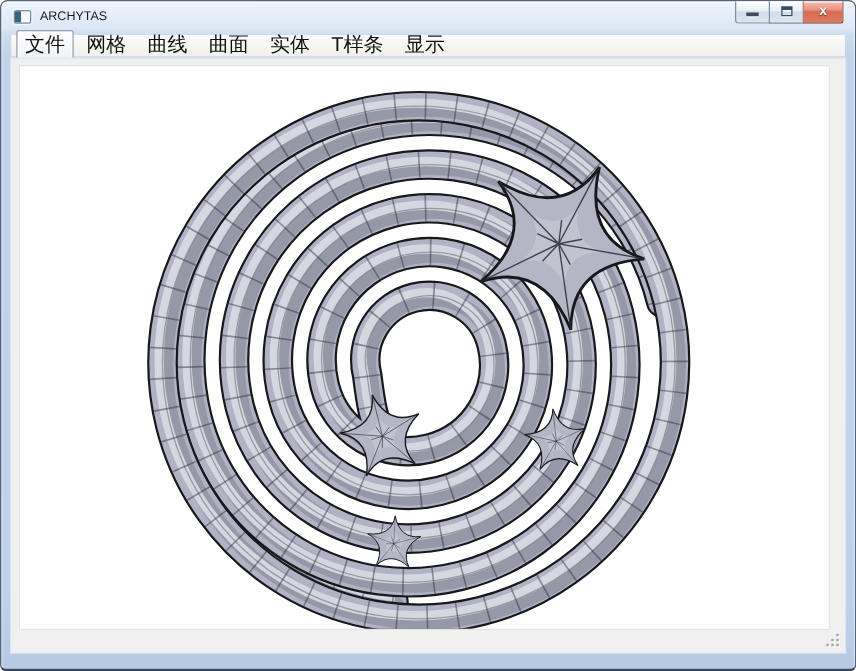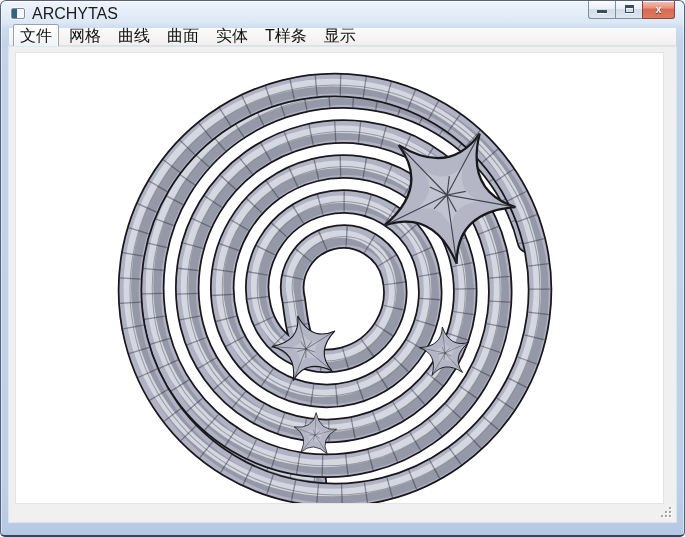--- a/index.html
+++ b/index.html
@@ -16,21 +16,21 @@
   }
 
   
   .titlebar{position:absolute;top:0;left:0;right:0;height:26px;}
   .app-icon{
     position:absolute;left:10px;top:7px;width:14px;height:11px;box-sizing:border-box;
     border:1px solid #7e8ea4;border-radius:2px;
     background:linear-gradient(90deg,#35647f 0px,#35647f 5px,#eef4f6 5px,#fdfefe 100%);
     box-shadow:0 0 0 1px rgba(255,255,255,.5);
   }
-  .title-text{position:absolute;left:31px;top:0;line-height:25px;font-size:16px;color:#1b1b1b;}
+  .title-text{position:absolute;left:31px;top:0;line-height:25px;font-size:10px;color:#1b1b1b;}
 
   .win-buttons{position:absolute;top:0;right:9px;display:flex;}
   .win-btn{
     position:relative;width:27px;height:18px;box-sizing:border-box;
     border:1px solid #808fa6;border-top:none;
     background:linear-gradient(180deg,#fdfeff 0%,#e8eff7 45%,#d2dde9 50%,#dce6f1 100%);
     box-shadow:inset 0 1px 0 rgba(255,255,255,.9);
   }
   .win-btn.first{border-radius:0 0 0 3px;border-right:none;}
   .win-btn.mid{border-right:none;}

